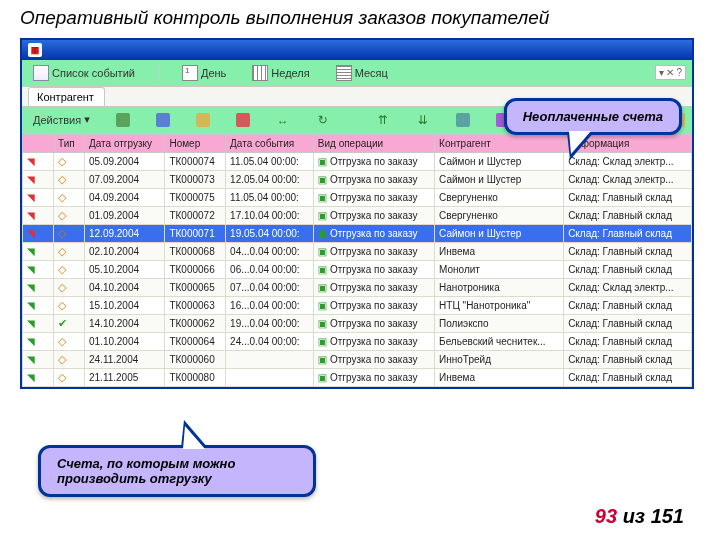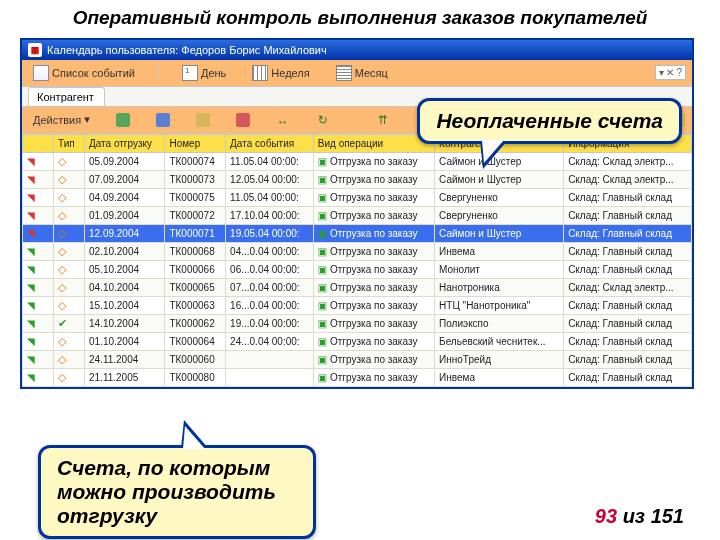--- a/index.html
+++ b/index.html
@@ -6,22 +6,22 @@
     margin: 0;
     font-family: Arial, sans-serif;
     font-size: 11px;
     background: #fff;
     width: 720px;
     height: 540px;
     overflow: hidden;
     position: relative;
   }
   .slide-title {
-    text-align: center;
-    font-weight: bold;
+    text-align: left;
+    font-weight: normal;
     font-style: italic;
     font-size: 19px;
     color: #000;
     padding: 6px 20px 4px;
     line-height: 1.25;
   }
   .app-window {
     margin: 4px 20px 0;
     border: 2px solid #003399;
     background: #fff;
@@ -34,21 +34,21 @@
     align-items: center;
     padding: 3px 6px;
     font-size: 11px;
   }
   .titlebar .icon-cal {
     width:14px;height:14px;background:#fff;border-radius:2px;margin-right:5px;
     display:inline-flex;align-items:center;justify-content:center;color:#cc0000;font-size:9px;font-weight:bold;
   }
   .toolbar1,.toolbar2,.toolbar3{
     display:flex;align-items:center;gap:16px;
-    padding:3px 6px;border-bottom:1px solid #c8c8c8;background:#fdba74;font-size:11px;color:#333;
+    padding:3px 6px;border-bottom:1px solid #c8c8c8;background:#86efac;font-size:11px;color:#333;
     height:20px;
   }
   .sep{width:1px;height:16px;background:#ccc;margin:0 2px;}
   .tb-btn{display:inline-flex;align-items:center;gap:3px;padding:1px 4px;border:1px solid transparent;border-radius:2px;cursor:pointer;}
   .ico{width:14px;height:14px;display:inline-block;}
   .ico-page{background:linear-gradient(#fff,#eef);border:1px solid #88a;}
   .ico-day{background:#fff;border:1px solid #888;position:relative;}
   .ico-day::after{content:"1";position:absolute;top:0;left:2px;font-size:8px;color:#555;}
   .ico-week{background:#fff;border:1px solid #888;background-image:repeating-linear-gradient(90deg,#888 0,#888 1px,#fff 1px,#fff 4px);}
   .ico-month{background:#fff;border:1px solid #888;background-image:repeating-linear-gradient(#888 0,#888 1px,#fff 1px,#fff 3px),repeating-linear-gradient(90deg,#888 0,#888 1px,#fff 1px,#fff 3px);}
@@ -56,33 +56,33 @@
   .ico-color{border-radius:2px;}
   .search-box{margin-left:auto;display:flex;align-items:center;gap:2px;border:1px solid #bbb;background:#fff;padding:1px 3px;}
   .sx{cursor:pointer;color:#666;font-size:10px;}
   .tab-row{background:#f5f5f1;border-bottom:1px solid #c8c8c8;padding:0 6px;}
   .tab{
     display:inline-block;background:#fff;border:1px solid #c8c8c8;border-bottom:none;
     padding:3px 10px 3px 8px;font-size:11px;border-radius:3px 3px 0 0;
   }
   .grid{width:100%;border-collapse:collapse;font-size:10px;color:#222;}
   .grid th{
-    background:#fde047;border:1px solid #c8c8c8;font-weight:normal;padding:3px 4px;text-align:left;
+    background:#f9a8d4;border:1px solid #c8c8c8;font-weight:normal;padding:3px 4px;text-align:left;
     white-space:nowrap;
   }
   .grid td{border:1px solid #dcdccc;padding:2px 4px;vertical-align:middle;white-space:nowrap;}
   .grid tr:nth-child(even) td{background:#fafaf6;}
   .row-selected td{background:#3a6eef !important;color:#fff;}
   .flag-green{color:#2a9d2a;font-size:10px;}
   .flag-red{color:#d33;font-size:10px;}
   .type-icon{color:#d97b00;font-size:11px;}
   .type-check{color:#2a9d2a;font-size:11px;}
   .callout{
-    position:absolute;background:#fef9c3;border:3px solid #003399;border-radius:12px;
-    padding:8px 16px;font-weight:bold;font-size:21px;font-style:italic;color:#000;
+    position:absolute;background:#c4b5fd;border:3px solid #003399;border-radius:12px;
+    padding:8px 16px;font-weight:bold;font-size:13px;font-style:italic;color:#000;
     box-shadow:0 2px 4px rgba(0,0,0,0.3);
   }
   .callout-top{top:98px;right:38px;}
   .callout-bottom{top:445px;left:38px;width:240px;text-align:left;}
   .callout::before{
     content:"";position:absolute;width:0;height:0;
   }
   .callout-top::before{
     left:60px;bottom:-28px;
     border-left:3px solid transparent;
@@ -110,21 +110,20 @@
 </head>
 <body>
 
 <div class="slide-title">Оперативный контроль выполнения заказов покупателей</div>
 
 <div class="callout callout-top">Неоплаченные счета</div>
 
 <div class="app-window">
   <div class="titlebar">
     <span class="icon-cal">▦</span>
-    <span>Календарь пользователя: Федоров Борис Михайлович</span>
   </div>
 
   <div class="toolbar1">
     <span class="tb-btn">
       <span class="ico ico-page"></span>
       <span>Список событий</span>
     </span>
     <span class="sep"></span>
     <span class="tb-btn">
       <span class="ico ico-day"></span>

